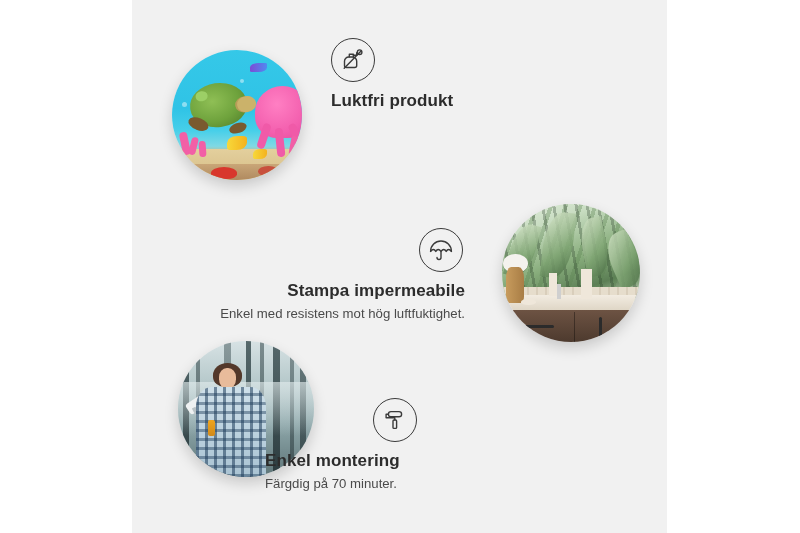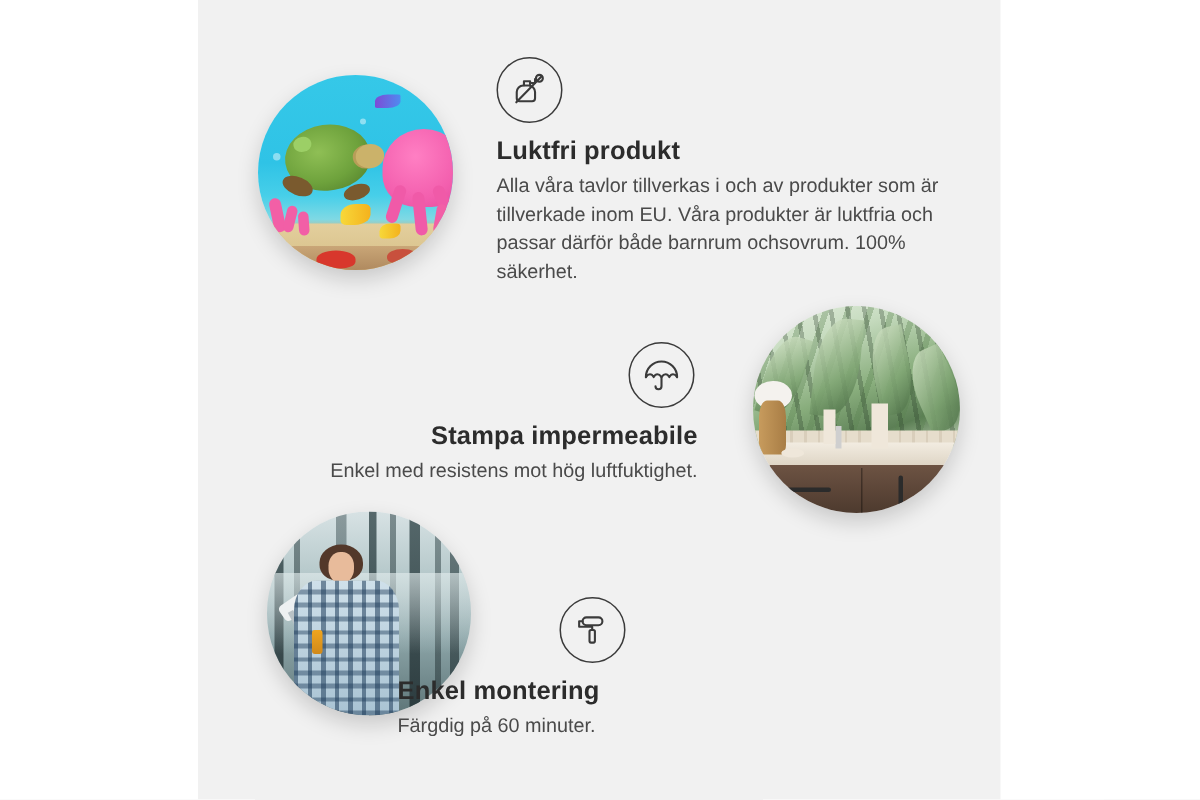--- a/index.html
+++ b/index.html
@@ -210,21 +210,20 @@
       <svg width="28" height="28" viewBox="0 0 28 28" fill="none" stroke="#3b3b3b" stroke-width="1.4" stroke-linecap="round" stroke-linejoin="round">
         <path d="M7.5 21.5h8.2a2 2 0 0 0 2-2v-4.2a4.3 4.3 0 0 0-4.3-4.3h-3.6A4.3 4.3 0 0 0 5.5 15.3v4.2a2 2 0 0 0 2 2z"></path>
         <path d="M10.3 10.9V8.2h4.1v2.7"></path>
         <path d="M14.4 9.3h3.3"></path>
         <path d="M17.7 9.3v-2.6"></path>
         <circle cx="20.6" cy="6.2" r="2.3"></circle>
         <line x1="5.2" y1="22.2" x2="21.8" y2="5.2"></line>
       </svg>
     </div>
     <div class="f-title">Luktfri produkt</div>
-    <div class="f-body">Alla våra tavlor tillverkas i och av produkter som är tillverkade inom EU. Våra produkter är luktfria och passar därför både barnrum ochsovrum. 100% säkerhet.</div>
   </div>
 
   <div class="feature" id="feature-waterproof">
     <div class="icon-circle">
       <svg width="28" height="28" viewBox="0 0 28 28" fill="none" stroke="#3b3b3b" stroke-width="1.4" stroke-linecap="round" stroke-linejoin="round">
         <path d="M3.6 15.4a10.4 10.4 0 0 1 20.8 0"></path>
         <path d="M3.6 15.4c1.7-2.6 3.8-2.6 5.2 0 1.4-2.6 3.4-2.6 5.2 0 1.8-2.6 3.8-2.6 5.2 0 1.4-2.6 3.5-2.6 5.2 0"></path>
         <path d="M14 15.4v6.1a2 2 0 0 1-4 0"></path>
       </svg>
     </div>
@@ -234,16 +233,16 @@
 
   <div class="feature" id="feature-mounting">
     <div class="icon-circle">
       <svg width="28" height="28" viewBox="0 0 28 28" fill="none" stroke="#3b3b3b" stroke-width="1.4" stroke-linecap="round" stroke-linejoin="round">
         <rect x="7.4" y="5.6" width="13.2" height="5.2" rx="2.6"></rect>
         <path d="M7.4 8.2H5.1v3.6h8.7v2.1"></path>
         <rect x="12" y="14" width="3.6" height="8.4" rx="1"></rect>
       </svg>
     </div>
     <div class="f-title">Enkel montering</div>
-    <div class="f-body">Färgdig på 60 minuter.</div>
+    <div class="f-body">Färgdig på 70 minuter.</div>
   </div>
 
 </div>
 
 </body></html>

